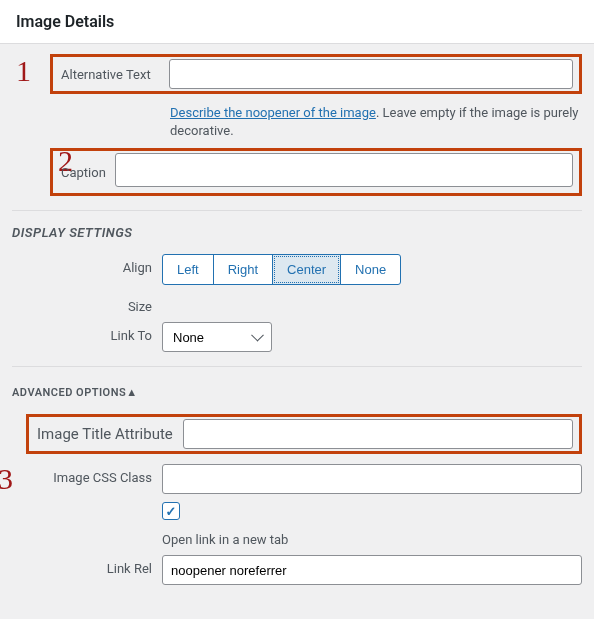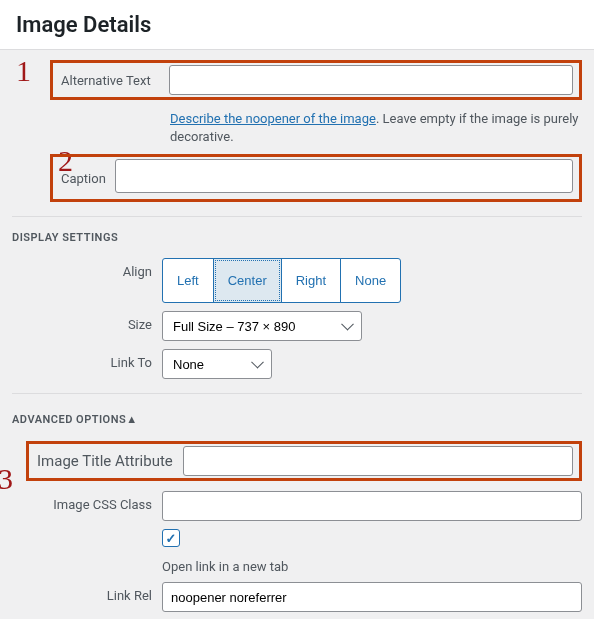--- a/index.html
+++ b/index.html
@@ -9,21 +9,21 @@
   width: 594px;
   height: 619px;
   overflow: hidden;
 }
 .modal-header {
   background: #fff;
   padding: 12px 16px;
   border-bottom: 1px solid #dcdcde;
 }
 .modal-header h1 {
-  font-size: 22px;
+  font-size: 16px;
   font-weight: 600;
   color: #1d2327;
 }
 .content {
   padding: 10px 12px 0 12px;
 }
 .field-row {
   display: flex;
   align-items: flex-start;
   margin-bottom: 8px;
@@ -82,36 +82,37 @@
 .m1 { left: 16px; top: 56px; }
 .m2 { left: 58px; top: 146px; }
 .m3 { left: -2px; top: 464px; }
 
 hr.sep {
   border: none;
   border-top: 1px solid #dcdcde;
   margin: 14px 0;
 }
 .section-title {
-  font-size: 11px;
+  font-size: 13px;
   font-weight: 600;
   letter-spacing: 0.5px;
   color: #50575e;
   text-transform: uppercase;
   margin: 10px 0 14px 0;
+  font-style: italic;
 }
 .align-group {
   display: flex;
 }
 .align-btn {
   border: 1px solid #2271b1;
   color: #2271b1;
   background: #fff;
   font-size: 13px;
-  padding: 14px 14px;
+  padding: 7px 14px;
   cursor: pointer;
   margin-left: -1px;
 }
 .align-btn:first-child { border-radius: 3px 0 0 3px; margin-left: 0; }
 .align-btn:last-child { border-radius: 0 3px 3px 0; }
 .align-btn.active {
   background: #dde8f0;
   outline: 1px dotted #2271b1;
   outline-offset: -3px;
 }
@@ -224,36 +225,29 @@
 
   <hr class="sep">
 
   <div class="section-title">DISPLAY SETTINGS</div>
 
   <div class="field-row">
     <div class="field-label">Align</div>
     <div class="field-body">
       <div class="align-group">
         <button class="align-btn">Left</button>
+        <button class="align-btn">Right</button>
         <button class="align-btn active">Center</button>
-        <button class="align-btn">Right</button>
         <button class="align-btn">None</button>
       </div>
     </div>
   </div>
 
   <div class="field-row">
     <div class="field-label">Size</div>
-    <div class="field-body">
-      <span class="select-wrap">
-        <select class="select" style="width:200px">
-          <option>Full Size – 737 × 890</option>
-        </select>
-      </span>
-    </div>
   </div>
 
   <div class="field-row">
     <div class="field-label">Link To</div>
     <div class="field-body">
       <span class="select-wrap">
         <select class="select" style="width:110px">
           <option>None</option>
         </select>
       </span>

